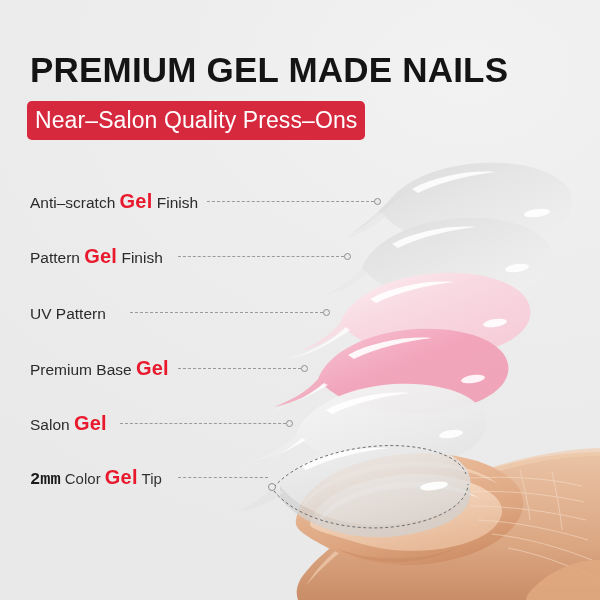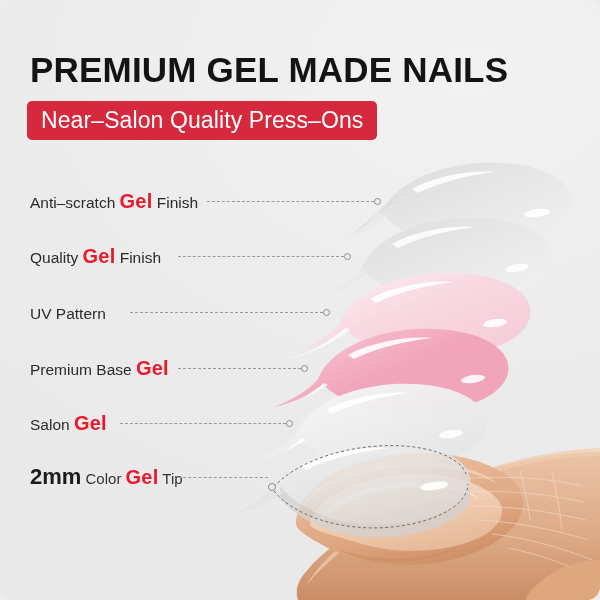--- a/index.html
+++ b/index.html
@@ -6,49 +6,48 @@
   body{
     width:600px;height:600px;overflow:hidden;
     font-family:"Liberation Sans","DejaVu Sans",sans-serif;
     background:#ededed;
   }
   #poster{
     position:relative;width:600px;height:600px;overflow:hidden;
     background:
       radial-gradient(120% 85% at 78% 12%, #f2f2f2 0%, #ececec 55%, #e9e9e9 100%),
       #ededed;
-    border-radius: 14px;
   }
 
   
   .title{
     position:absolute;left:30px;top:50px;
     font-size:35px;line-height:40px;font-weight:bold;
     letter-spacing:0.2px;color:#141414;white-space:nowrap;
   }
   .badge{
     position:absolute;left:27px;top:101px;
     height:39px;box-sizing:border-box;
-    padding:0 14px;border-radius:5px;
+    padding:0 8px;border-radius:5px;
     background:#d6293e;
     color:#ffffff;font-size:23px;line-height:39px;
     white-space:nowrap;letter-spacing:0.1px;
   }
 
   
   .art{position:absolute;left:0;top:0;width:600px;height:600px;}
 
   
   .row{position:absolute;left:0;height:24px;display:flex;align-items:center;}
   .row .lbl{
     position:absolute;white-space:nowrap;
     font-size:15.5px;color:#2b2b2b;line-height:24px;
   }
   .lbl .gel{color:#e8192c;font-weight:bold;font-size:20px;letter-spacing:0.2px;}
-  .lbl .mm{color:#1b1b1b;font-weight:bold;font-size:22px;}
+  .lbl .mm{color:#1b1b1b;font-weight:bold;font-size:17px;font-family:Liberation Mono, monospace;}
   .lbl .sm{font-size:15px;color:#333;}
 
   .lead{
     position:absolute;height:1px;top:11px;
     border-top:1px dashed #9a9a9a;
   }
   .dot{
     position:absolute;width:7px;height:7px;top:8px;
     border:1px solid #8d8d8d;border-radius:50%;
     background:#ececec;box-sizing:border-box;
@@ -214,21 +213,21 @@
   <div class="title">PREMIUM GEL MADE NAILS</div>
   <div class="badge">Near–Salon Quality Press–Ons</div>
 
   <div class="row r1">
     <div class="lbl" style="left:30px"><span>Anti–scratch </span><span class="gel">Gel</span><span> Finish</span></div>
     <div class="lead" style="left:207px;width:167px"></div>
     <div class="dot" style="left:374px"></div>
   </div>
 
   <div class="row r2">
-    <div class="lbl" style="left:30px"><span>Quality </span><span class="gel">Gel</span><span> Finish</span></div>
+    <div class="lbl" style="left:30px"><span>Pattern </span><span class="gel">Gel</span><span> Finish</span></div>
     <div class="lead" style="left:178px;width:166px"></div>
     <div class="dot" style="left:344px"></div>
   </div>
 
   <div class="row r3">
     <div class="lbl" style="left:30px"><span>UV Pattern</span><span class="gel"></span><span></span></div>
     <div class="lead" style="left:130px;width:193px"></div>
     <div class="dot" style="left:323px"></div>
   </div>
 

